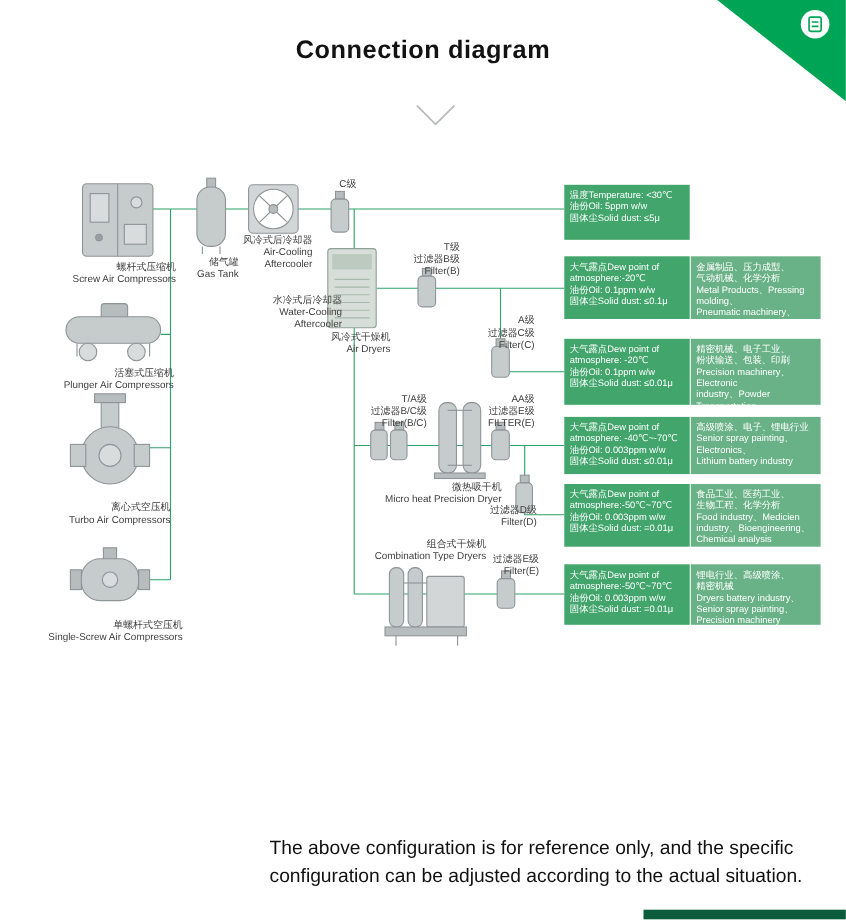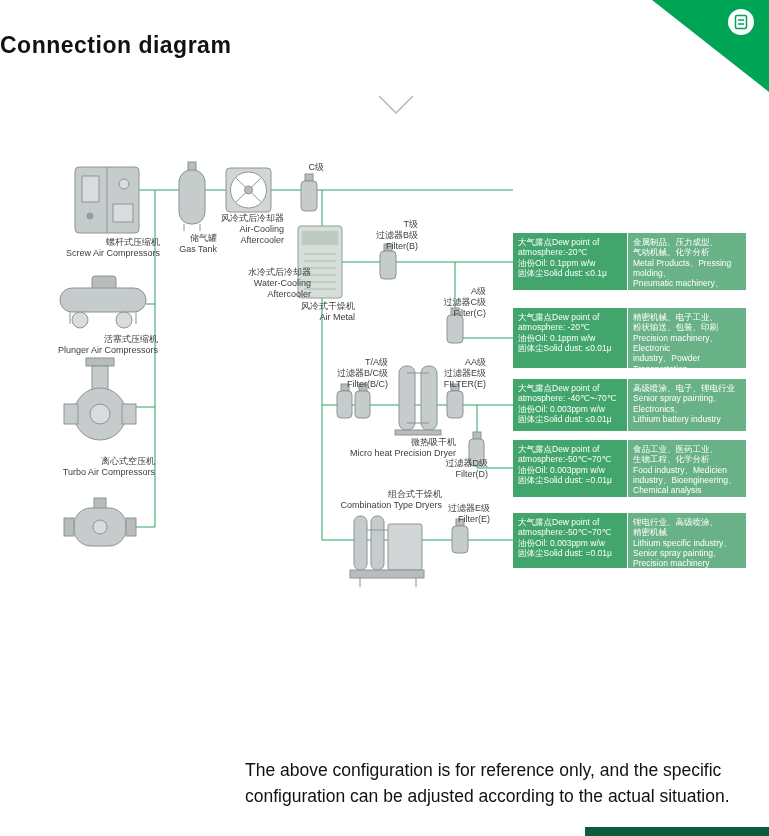--- a/index.html
+++ b/index.html
@@ -3,21 +3,21 @@
 <meta charset="utf-8">
 <style>
   * { margin:0; padding:0; box-sizing:border-box; }
   html,body { background:#ffffff; }
   body {
     width:769px; height:836px; position:relative; overflow:hidden;
     font-family:"Liberation Sans","DejaVu Sans",sans-serif;
   }
   #root { position:absolute; top:0; left:0; width:769px; height:836px; }
   .page-title {
-    position:absolute; top:32px; left:0; width:769px; text-align:left;
+    position:absolute; top:32px; left:0; width:769px; text-align:center;
     font-size:23px; font-weight:800; letter-spacing:.5px; color:#121212;
   }
   svg.canvas { position:absolute; top:0; left:0; }
   .lbl {
     position:absolute; font-size:9px; line-height:1.2; color:#3d3d3d;
     text-align:right; white-space:pre-line;
   }
   .info-box { position:absolute; left:513px; width:233px; display:flex; gap:1px; }
   .info-cell {
     color:#fff; font-size:8.5px; line-height:1.22; padding:4px 5px;
@@ -189,53 +189,58 @@
   </svg>
 
   <div class="page-title">Connection diagram</div>
 
   <div class="lbl" style="left:50px;top:237px;width:110px">螺杆式压缩机
 Screw Air Compressors</div>
   <div class="lbl" style="left:48px;top:334px;width:110px">活塞式压缩机
 Plunger Air Compressors</div>
   <div class="lbl" style="left:45px;top:456px;width:110px">离心式空压机
 Turbo Air Compressors</div>
+  <div class="lbl" style="left:40px;top:563px;width:126px">单螺杆式空压机
+Single-Screw Air Compressors</div>
 
   <div class="lbl" style="left:165px;top:233px;width:52px">储气罐
 Gas Tank</div>
   <div class="lbl" style="left:212px;top:213px;width:72px">风冷式后冷却器
 Air-Cooling
 Aftercooler</div>
   <div class="lbl" style="left:216px;top:267px;width:95px">水冷式后冷却器
 Water-Cooling Aftercooler</div>
   <div class="lbl" style="left:296px;top:162px;width:28px">C级</div>
   <div class="lbl" style="left:360px;top:219px;width:58px">T级
 过滤器B级
 Filter(B)</div>
   <div class="lbl" style="left:285px;top:301px;width:70px">风冷式干燥机
-Air Metal</div>
+Air Dryers</div>
   <div class="lbl" style="left:430px;top:286px;width:56px">A级
 过滤器C级
 Filter(C)</div>
   <div class="lbl" style="left:326px;top:357px;width:62px">T/A级
 过滤器B/C级
 Filter(B/C)</div>
   <div class="lbl" style="left:430px;top:357px;width:56px">AA级
 过滤器E级
 FILTER(E)</div>
   <div class="lbl" style="left:348px;top:437px;width:108px">微热吸干机
 Micro heat Precision Dryer</div>
   <div class="lbl" style="left:428px;top:458px;width:60px">过滤器D级
 Filter(D)</div>
   <div class="lbl" style="left:330px;top:489px;width:112px">组合式干燥机
 Combination Type Dryers</div>
   <div class="lbl" style="left:430px;top:503px;width:60px">过滤器E级
 Filter(E)</div>
 
   <div class="info-box" style="top:168px;height:50px">
+    <div class="info-cell spec">温度Temperature: &lt;30℃
+油份Oil: 5ppm w/w
+固体尘Solid dust: ≤5μ</div>
   </div>
   <div class="info-box" style="top:233px;height:57px">
     <div class="info-cell spec">大气露点Dew point of
 atmosphere:-20℃
 油份Oil: 0.1ppm w/w
 固体尘Solid dust: ≤0.1μ</div>
     <div class="info-cell apps">金属制品、压力成型、
 气动机械、化学分析
 Metal Products、Pressing molding、
 Pneumatic machinery、
@@ -273,21 +278,21 @@
 industry、Bioengineering、
 Chemical analysis</div>
   </div>
   <div class="info-box" style="top:513px;height:55px">
     <div class="info-cell spec">大气露点Dew point of
 atmosphere:-50℃~70℃
 油份Oil: 0.003ppm w/w
 固体尘Solid dust: =0.01μ</div>
     <div class="info-cell apps">锂电行业、高级喷涂、
 精密机械
-Lithium specific industry、
+Dryers battery industry、
 Senior spray painting、
 Precision machinery</div>
   </div>
 
   <div class="footer-note">The above configuration is for reference only, and the specific configuration can be adjusted according to the actual situation.</div>
 
   <div class="bottom-bar"></div>
 
 </div>
 

